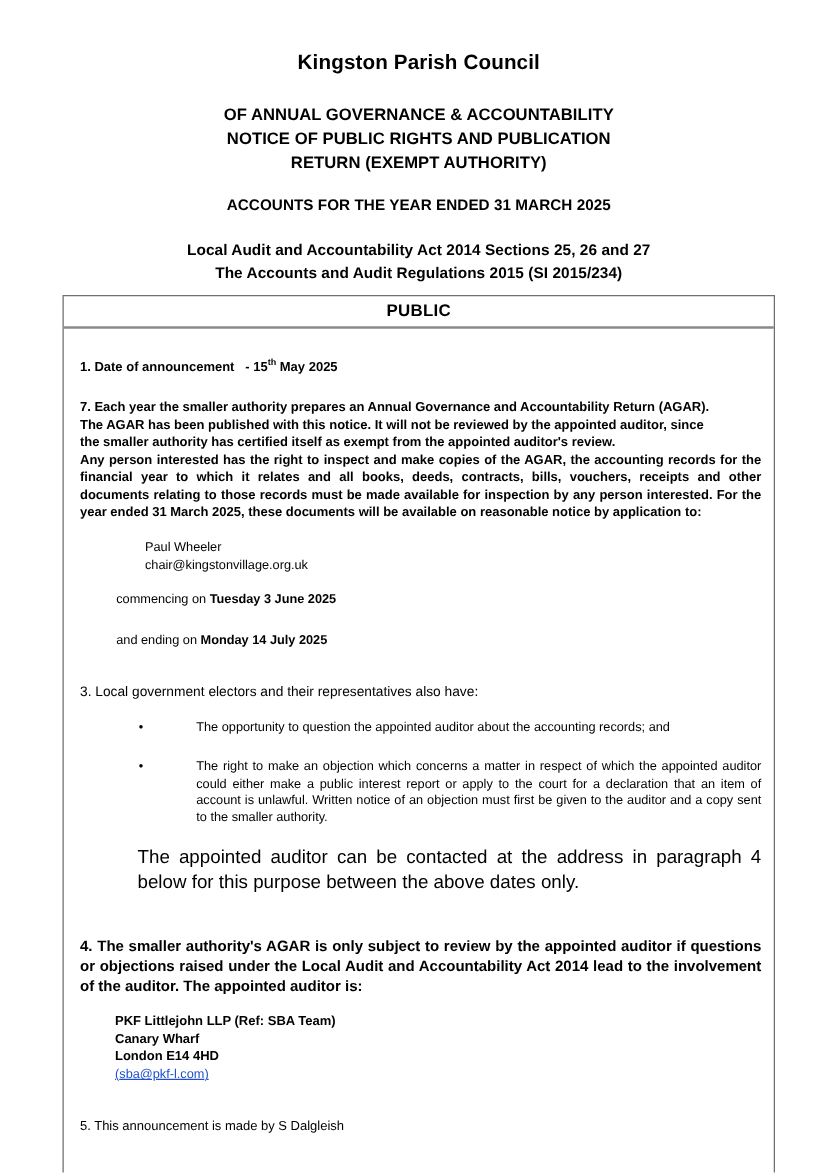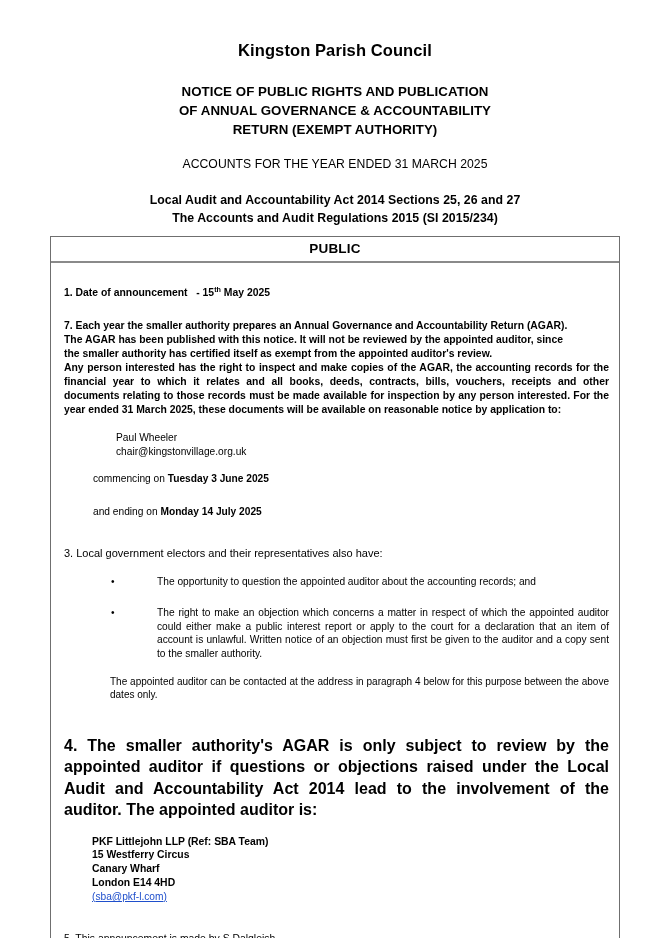--- a/index.html
+++ b/index.html
@@ -38,21 +38,21 @@
     margin-top: 22px;
     font-size: 13.3px;
     font-weight: bold;
     line-height: 1.42;
     letter-spacing: 0.05px;
   }
   .notice-heading div { white-space: nowrap; }
   .accounts-line {
     margin-top: 18px;
     font-size: 12.2px;
-    font-weight: normal;
+    font-weight: bold;
     letter-spacing: 0.05px;
   }
   .act-lines {
     margin-top: 21px;
     font-size: 12.3px;
     font-weight: bold;
     line-height: 1.42;
     letter-spacing: 0.05px;
   }
 
@@ -143,29 +143,29 @@
     position: absolute;
     left: 0;
     top: 0;
     font-size: 10.2px;
     line-height: 1.345;
   }
   .bullet-gap { height: 17px; }
 
   .after-bullets {
     margin: 0 0 0 48px;
-    font-size: 10px;
+    font-size: 15px;
     line-height: 1.345;
     text-align: justify;
     font-weight: normal;
   }
 
   .sec4 {
     font-weight: bold;
-    font-size: 16px;
+    font-size: 12px;
     line-height: 1.345;
     text-align: justify;
     margin: 0 0 0 2px;
   }
 
   .auditor-addr {
     margin: 0 0 0 30px;
     font-size: 10.4px;
     font-weight: bold;
     line-height: 1.335;
@@ -185,22 +185,22 @@
 </style>
 </head>
 <body>
 
 <div class="page">
 
   <div class="heading-block">
     <div class="doc-title">Kingston Parish Council</div>
 
     <div class="notice-heading">
+      <div>OF ANNUAL GOVERNANCE &amp; ACCOUNTABILITY</div>
       <div>NOTICE OF PUBLIC RIGHTS AND PUBLICATION</div>
-      <div>OF ANNUAL GOVERNANCE &amp; ACCOUNTABILITY</div>
       <div>RETURN (EXEMPT AUTHORITY)</div>
     </div>
 
     <div class="accounts-line">ACCOUNTS FOR THE YEAR ENDED 31 MARCH 2025</div>
 
     <div class="act-lines">
       <div>Local Audit and Accountability Act 2014 Sections 25, 26 and 27</div>
       <div>The Accounts and Audit Regulations 2015 (SI 2015/234)</div>
     </div>
   </div>
@@ -262,21 +262,20 @@
 
       <div class="gap-lg"></div>
       <div class="gap-md"></div>
 
       <div class="sec4">4. The smaller authority's AGAR is only subject to review by the appointed auditor if questions or objections raised under the Local Audit and Accountability Act 2014 lead to the involvement of the auditor.  The appointed auditor is:</div>
 
       <div class="gap-md"></div>
 
       <div class="auditor-addr">
         <div>PKF Littlejohn LLP (Ref: SBA Team)</div>
-        <div>15 Westferry Circus</div>
         <div>Canary Wharf</div>
         <div>London E14 4HD</div>
         <div><a class="maillink" href="#"><span>(</span><span>sba@pkf-l.com</span><span>)</span></a></div>
       </div>
 
       <div class="gap-lg"></div>
       <div class="gap-sm"></div>
 
       <div class="sec5">5. This announcement is made by S Dalgleish</div>
 

